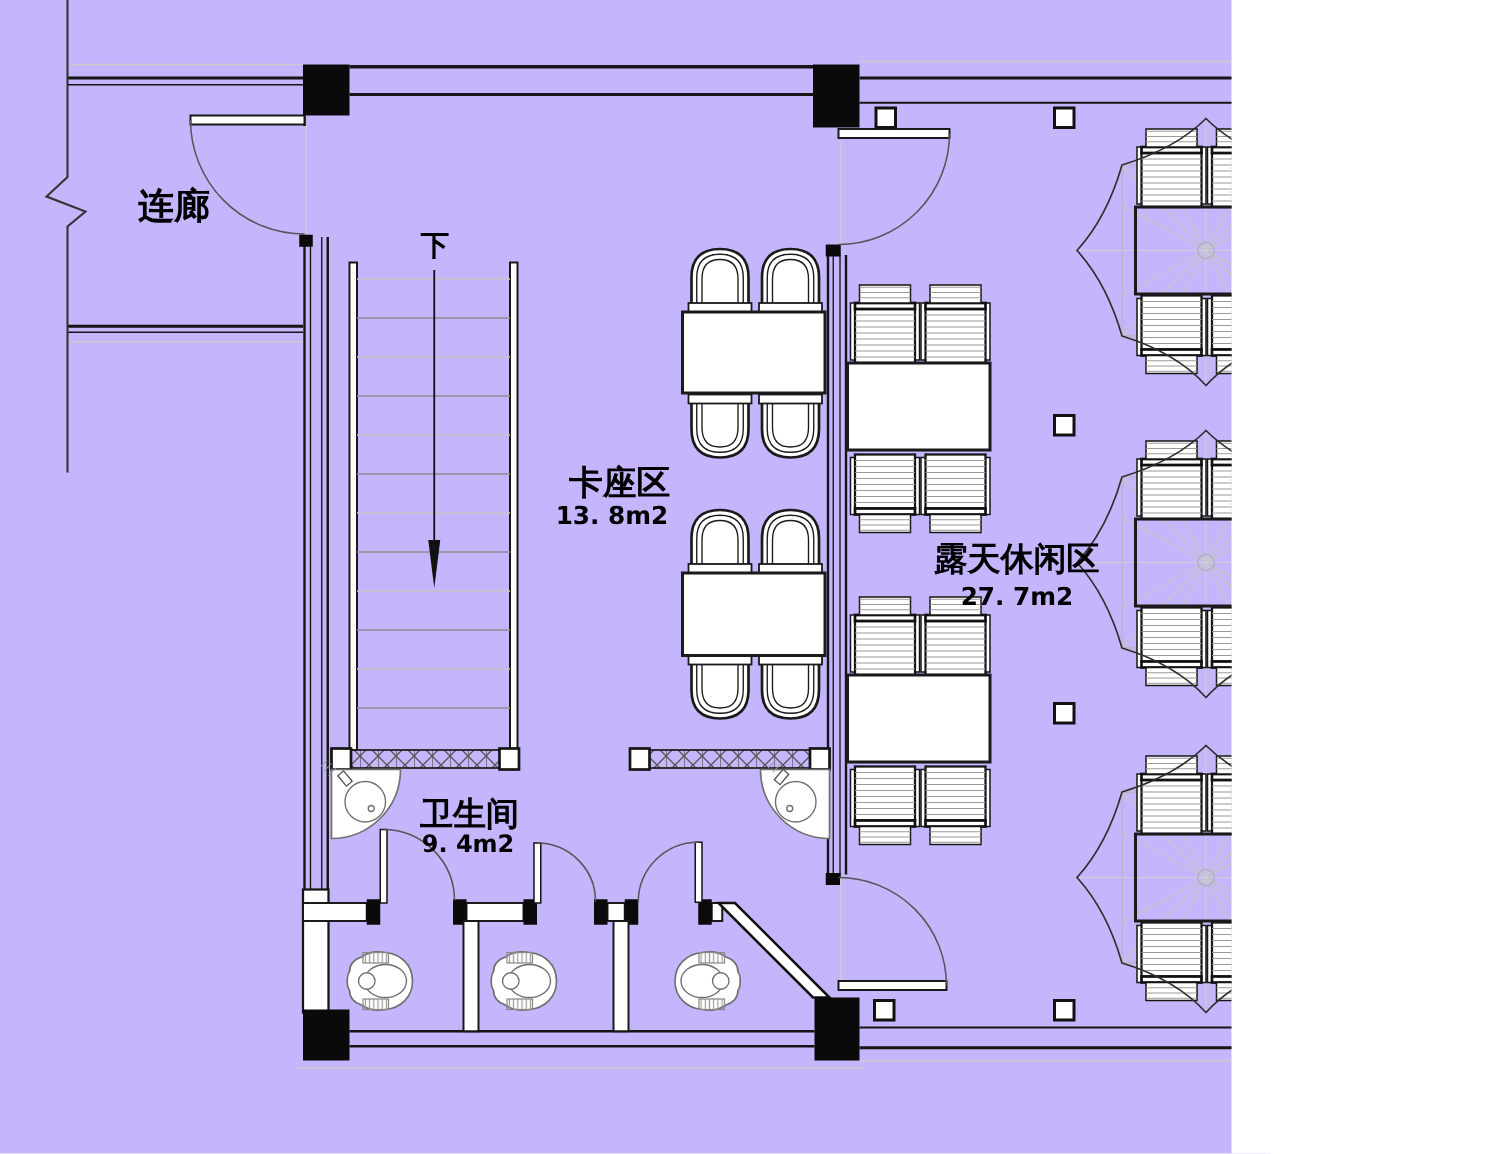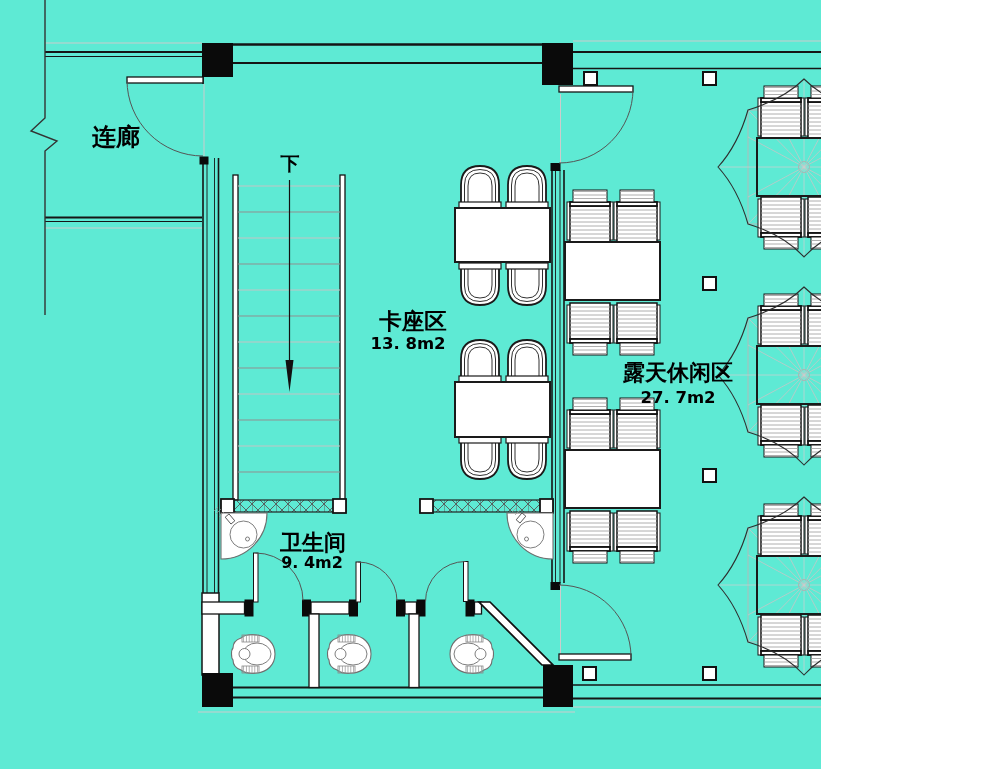--- a/index.html
+++ b/index.html
@@ -1,16 +1,16 @@
 <!DOCTYPE html>
 <html><head>
 <meta charset="utf-8">
 <style>
   html,body{margin:0;padding:0;background:#ffffff;}
-  #stage{position:relative;width:821px;height:769px;background:#5eead4;overflow:hidden;}
+  #stage{position:relative;width:821px;height:769px;background:#c4b5fd;overflow:hidden;}
   svg{position:absolute;left:0;top:0;}
   .ln{fill:none;stroke:#151515;}
   .w1{fill:#fff;stroke:#151515;stroke-width:1;}
   .w13{fill:#fff;stroke:#151515;stroke-width:1.3;}
   .w15{fill:#fff;stroke:#151515;stroke-width:1.5;}
   .w18{fill:#fff;stroke:#151515;stroke-width:1.8;}
   .tbl{fill:#fff;stroke:#1a1a1a;stroke-width:2;}
   .tblo{fill:none;stroke:#1a1a1a;stroke-width:2;}
   .dark{fill:#0a0a0a;stroke:none;}
   .gray{stroke:#cccccc;stroke-width:1;fill:none;}

